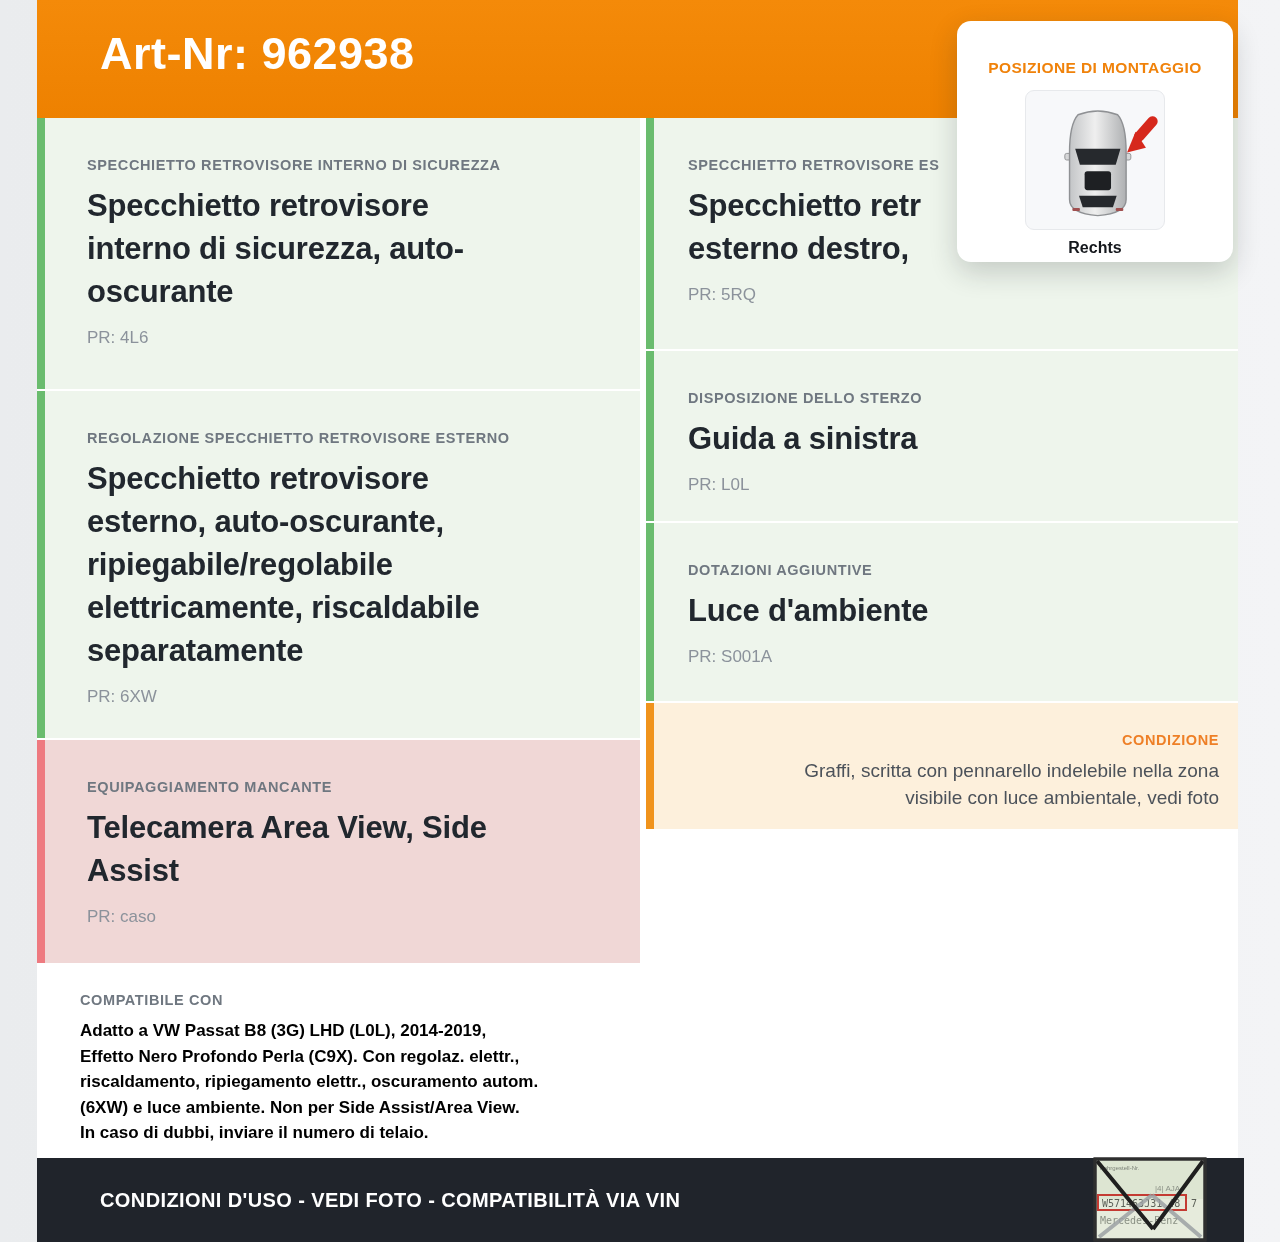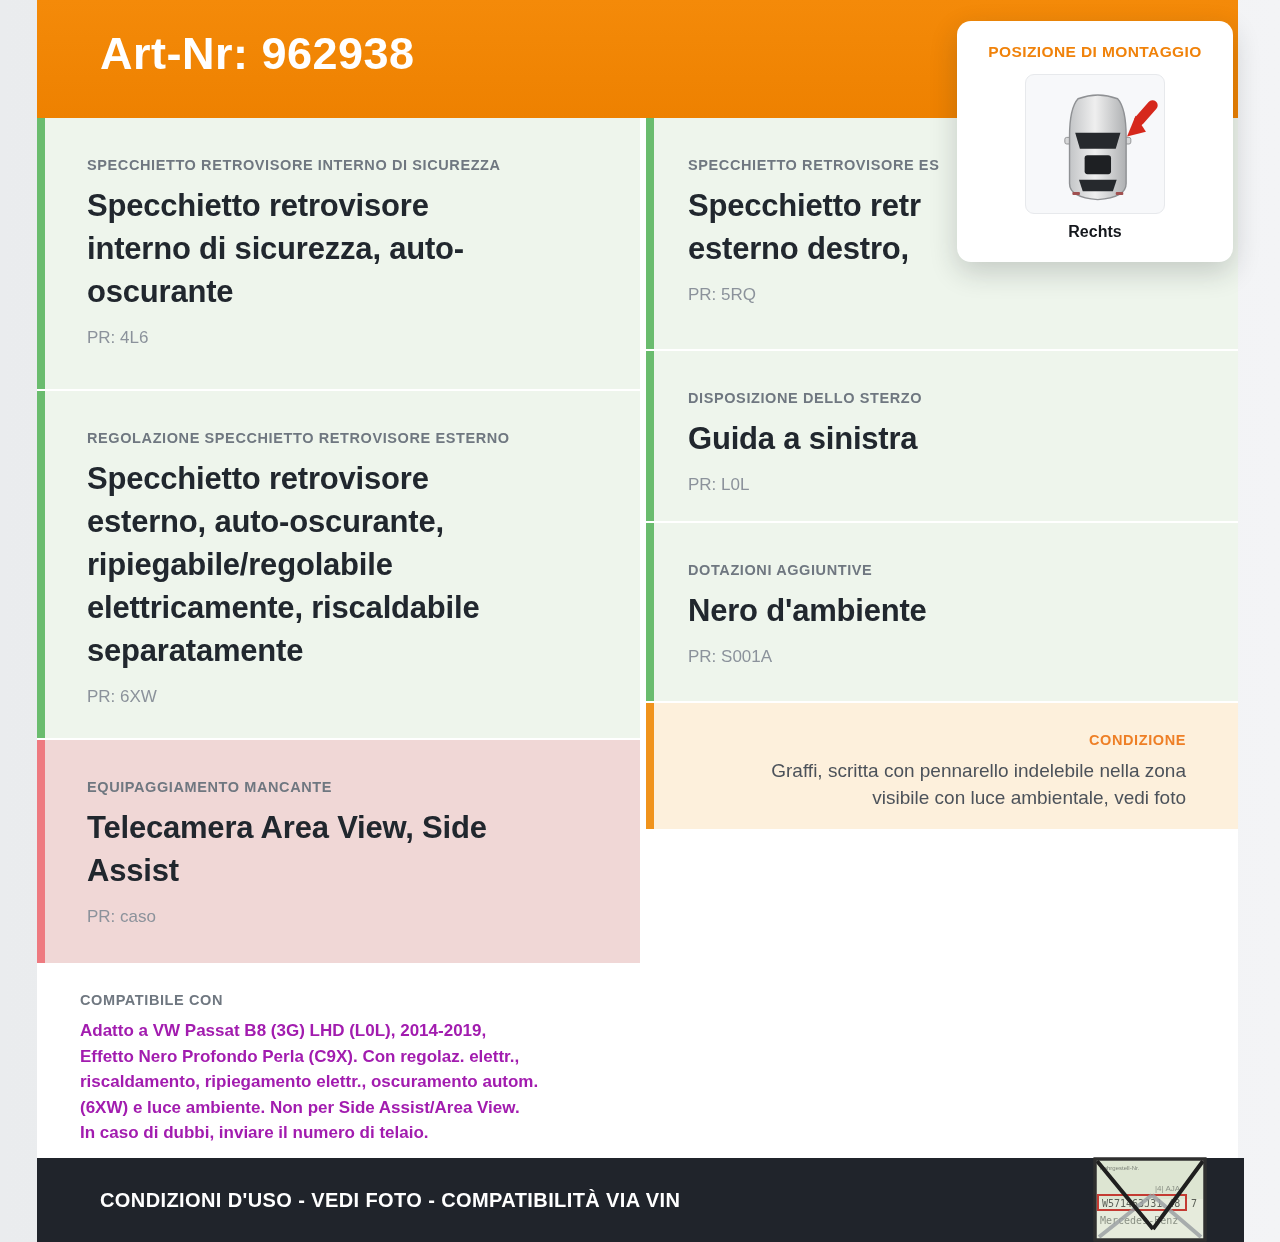--- a/index.html
+++ b/index.html
@@ -23,56 +23,56 @@
     position:absolute;left:37px;top:118px;width:1201px;height:1040px;
     background:#ffffff;display:flex;gap:6px;align-items:flex-start;
   }
   .col{display:flex;flex-direction:column;}
   .col-left{width:603px;}
   .col-right{flex:1;}
   
   .card{
     box-sizing:border-box;margin-bottom:2px;width:100%;
     border-left:8px solid transparent;
-    padding:38px 52px 18px 42px;
+    padding:38px 19px 18px 42px;
   }
   .col-right .card{padding-left:34px;}
   .card.green{background:#eef5ec;border-left-color:#6abc6e;}
   .card.red{background:#f0d7d6;border-left-color:#ee7a80;}
   .card.cream{background:#fdf0dc;border-left-color:#f0931c;text-align:right;}
   .card.plain{background:#ffffff;border-left:none;padding:26px 28px 18px 27px;margin-left:16px;}
   .cat{
     font-size:14.5px;font-weight:bold;letter-spacing:.6px;
     color:#6f7780;text-transform:uppercase;line-height:18px;
   }
   .cat.orange{color:#ee7f26;}
   .title{
     margin:10px 0 0 0;white-space:pre-line;
     font-size:31px;font-weight:bold;color:#21272e;line-height:43px;
     letter-spacing:-0.2px;
   }
   .pr{margin-top:14px;font-size:17px;color:#8b929b;line-height:22px;}
   .body-text{
     margin-top:9px;white-space:pre-line;
-    font-size:17px;font-weight:bold;color:#a21caf;line-height:25.5px;
+    font-size:17px;font-weight:bold;color:#000000;line-height:25.5px;
   }
   .cond-text{
     margin-top:8px;white-space:pre-line;
     font-size:19px;font-weight:normal;color:#4c525a;line-height:27px;margin-left:40px;
   }
   
   .h-a{min-height:271px;} .h-b{min-height:347px;} .h-c{min-height:223px;}
   .h-d{min-height:184px;} .h-e{min-height:231px;} .h-f{min-height:170px;}
   .h-g{min-height:178px;} .h-h{min-height:117px;padding-top:28px;}
   
   .pos-card{
     position:absolute;left:957px;top:21px;width:276px;height:241px;
     background:#ffffff;border-radius:14px;
     box-shadow:0 10px 28px rgba(30,35,40,.20);
-    text-align:center;z-index:5;box-sizing:border-box;padding-top:22px;
+    text-align:center;z-index:5;box-sizing:border-box;padding-top:38px;
   }
   .pos-title{font-size:15.5px;font-weight:bold;color:#f0820a;letter-spacing:.4px;}
   .pos-box{
     width:140px;height:140px;margin:13px auto 0;
     background:#f7f8fa;border:1px solid #e7e9ec;border-radius:9px;
     display:flex;align-items:center;justify-content:center;box-sizing:border-box;
   }
   .pos-value{margin-top:9px;font-size:16px;font-weight:bold;color:#15181d;}
   
   .footer{
@@ -140,21 +140,21 @@
     </section>
 
     <section class="card green h-f">
       <div class="cat">DISPOSIZIONE DELLO STERZO</div>
       <h2 class="title">Guida a sinistra</h2>
       <div class="pr">PR: L0L</div>
     </section>
 
     <section class="card green h-g">
       <div class="cat">DOTAZIONI AGGIUNTIVE</div>
-      <h2 class="title">Nero d'ambiente</h2>
+      <h2 class="title">Luce d'ambiente</h2>
       <div class="pr">PR: S001A</div>
     </section>
 
     <section class="card cream h-h">
       <div class="cat orange">CONDIZIONE</div>
       <div class="cond-text">Graffi, scritta con pennarello indelebile nella zona
 visibile con luce ambientale, vedi foto</div>
     </section>
   </div>
 </main>

